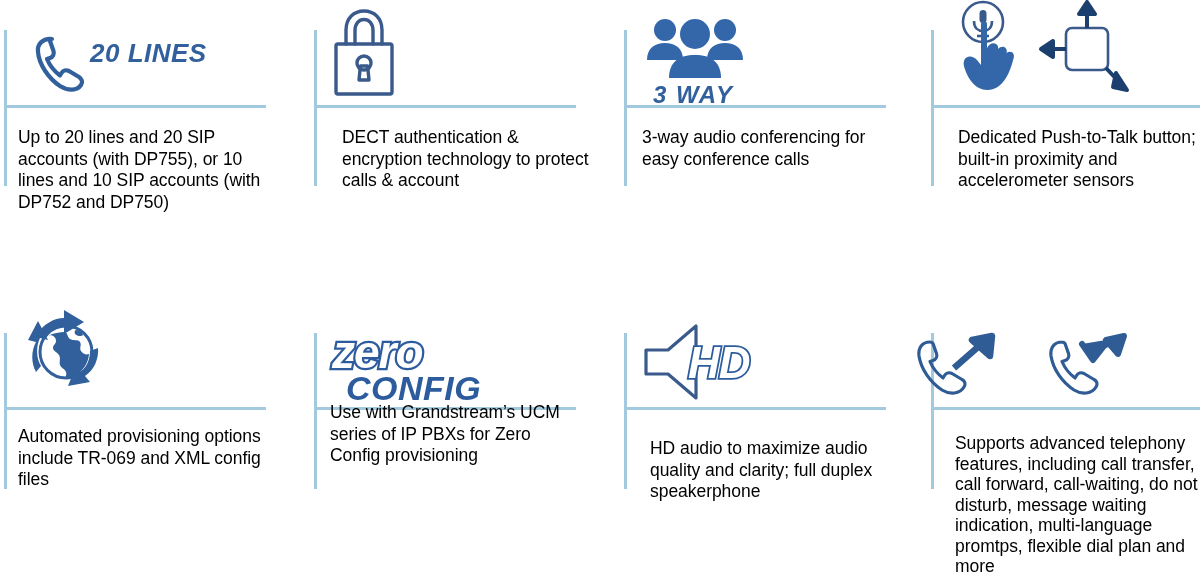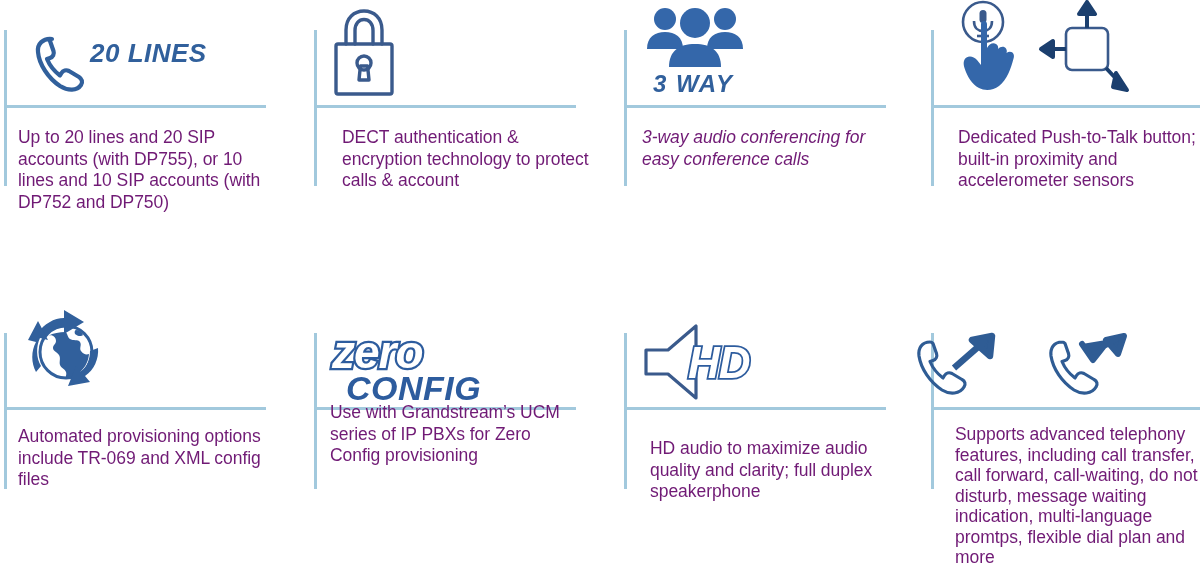--- a/index.html
+++ b/index.html
@@ -32,27 +32,27 @@
   
   .icon-area {
     position: absolute;
     display: flex;
     align-items: center;
   }
   .icon-area svg { display: block; overflow: visible; }
   
   .copy {
     position: absolute;
-    color: #701a75;
+    color: #000000;
     font-size: 17.5px;
     line-height: 21.5px;
     letter-spacing: -0.05px;
     white-space: pre-line;
   }
-  .copy.tight { line-height: 20.5px; }
+  .copy.tight { line-height: 20.5px; margin-top: 9px; }
   
   .wm { font-weight: bold; font-style: italic; fill: #31609c; }
 </style>
 </head>
 <body>
 
 <div id="grid">
 
   <div class="cell">
     <div class="vrule" style="left:4px; top:30px; height:156px;"></div>
@@ -82,36 +82,36 @@
       </svg>
     </div>
 
     <div class="copy" style="left:342px; top:127px; width:252px;">DECT authentication &amp; encryption technology to protect calls &amp; account</div>
   </div>
 
   <div class="cell">
     <div class="vrule" style="left:624px; top:30px; height:156px;"></div>
     <div class="hrule" style="left:624px; top:105px; width:262px;"></div>
 
-    <div class="icon-area" style="left:645px; top:1px; width:140px; height:96px;text-decoration:underline;">
+    <div class="icon-area" style="left:645px; top:12px; width:140px; height:96px;text-decoration:underline;">
       <svg width="140" height="96" viewBox="0 0 140 96">
 
         <circle cx="20" cy="18" r="11" fill="#3467aa"></circle>
         <path d="M2 48 C2 36 10 31 20 31 C30 31 38 36 38 48 Z" fill="#3467aa"></path>
 
         <circle cx="80" cy="18" r="11" fill="#3467aa"></circle>
         <path d="M62 48 C62 36 70 31 80 31 C90 31 98 36 98 48 Z" fill="#3467aa"></path>
 
         <circle cx="50" cy="22" r="15" fill="#3467aa"></circle>
         <path d="M24 66 C24 50 34 43 50 43 C66 43 76 50 76 66 Z" fill="#3467aa"></path>
         <text class="wm" x="8" y="91" font-family="'Liberation Sans', sans-serif" font-size="24" letter-spacing="1.5">3 WAY</text>
       </svg>
     </div>
 
-    <div class="copy" style="left:642px; top:127px; width:250px;font-style:italic;">3-way audio conferencing for easy conference calls</div>
+    <div class="copy" style="left:642px; top:127px; width:250px;">3-way audio conferencing for easy conference calls</div>
   </div>
 
   <div class="cell">
     <div class="vrule" style="left:931px; top:30px; height:156px;"></div>
     <div class="hrule" style="left:931px; top:105px; width:269px;"></div>
 
     <div class="icon-area" style="left:941px; top:0px; width:220px; height:100px;">
       <svg width="220" height="100" viewBox="0 0 220 100">
 
         <circle cx="42" cy="22" r="20" fill="none" stroke="#3a5a8c" stroke-width="2.6"></circle>

